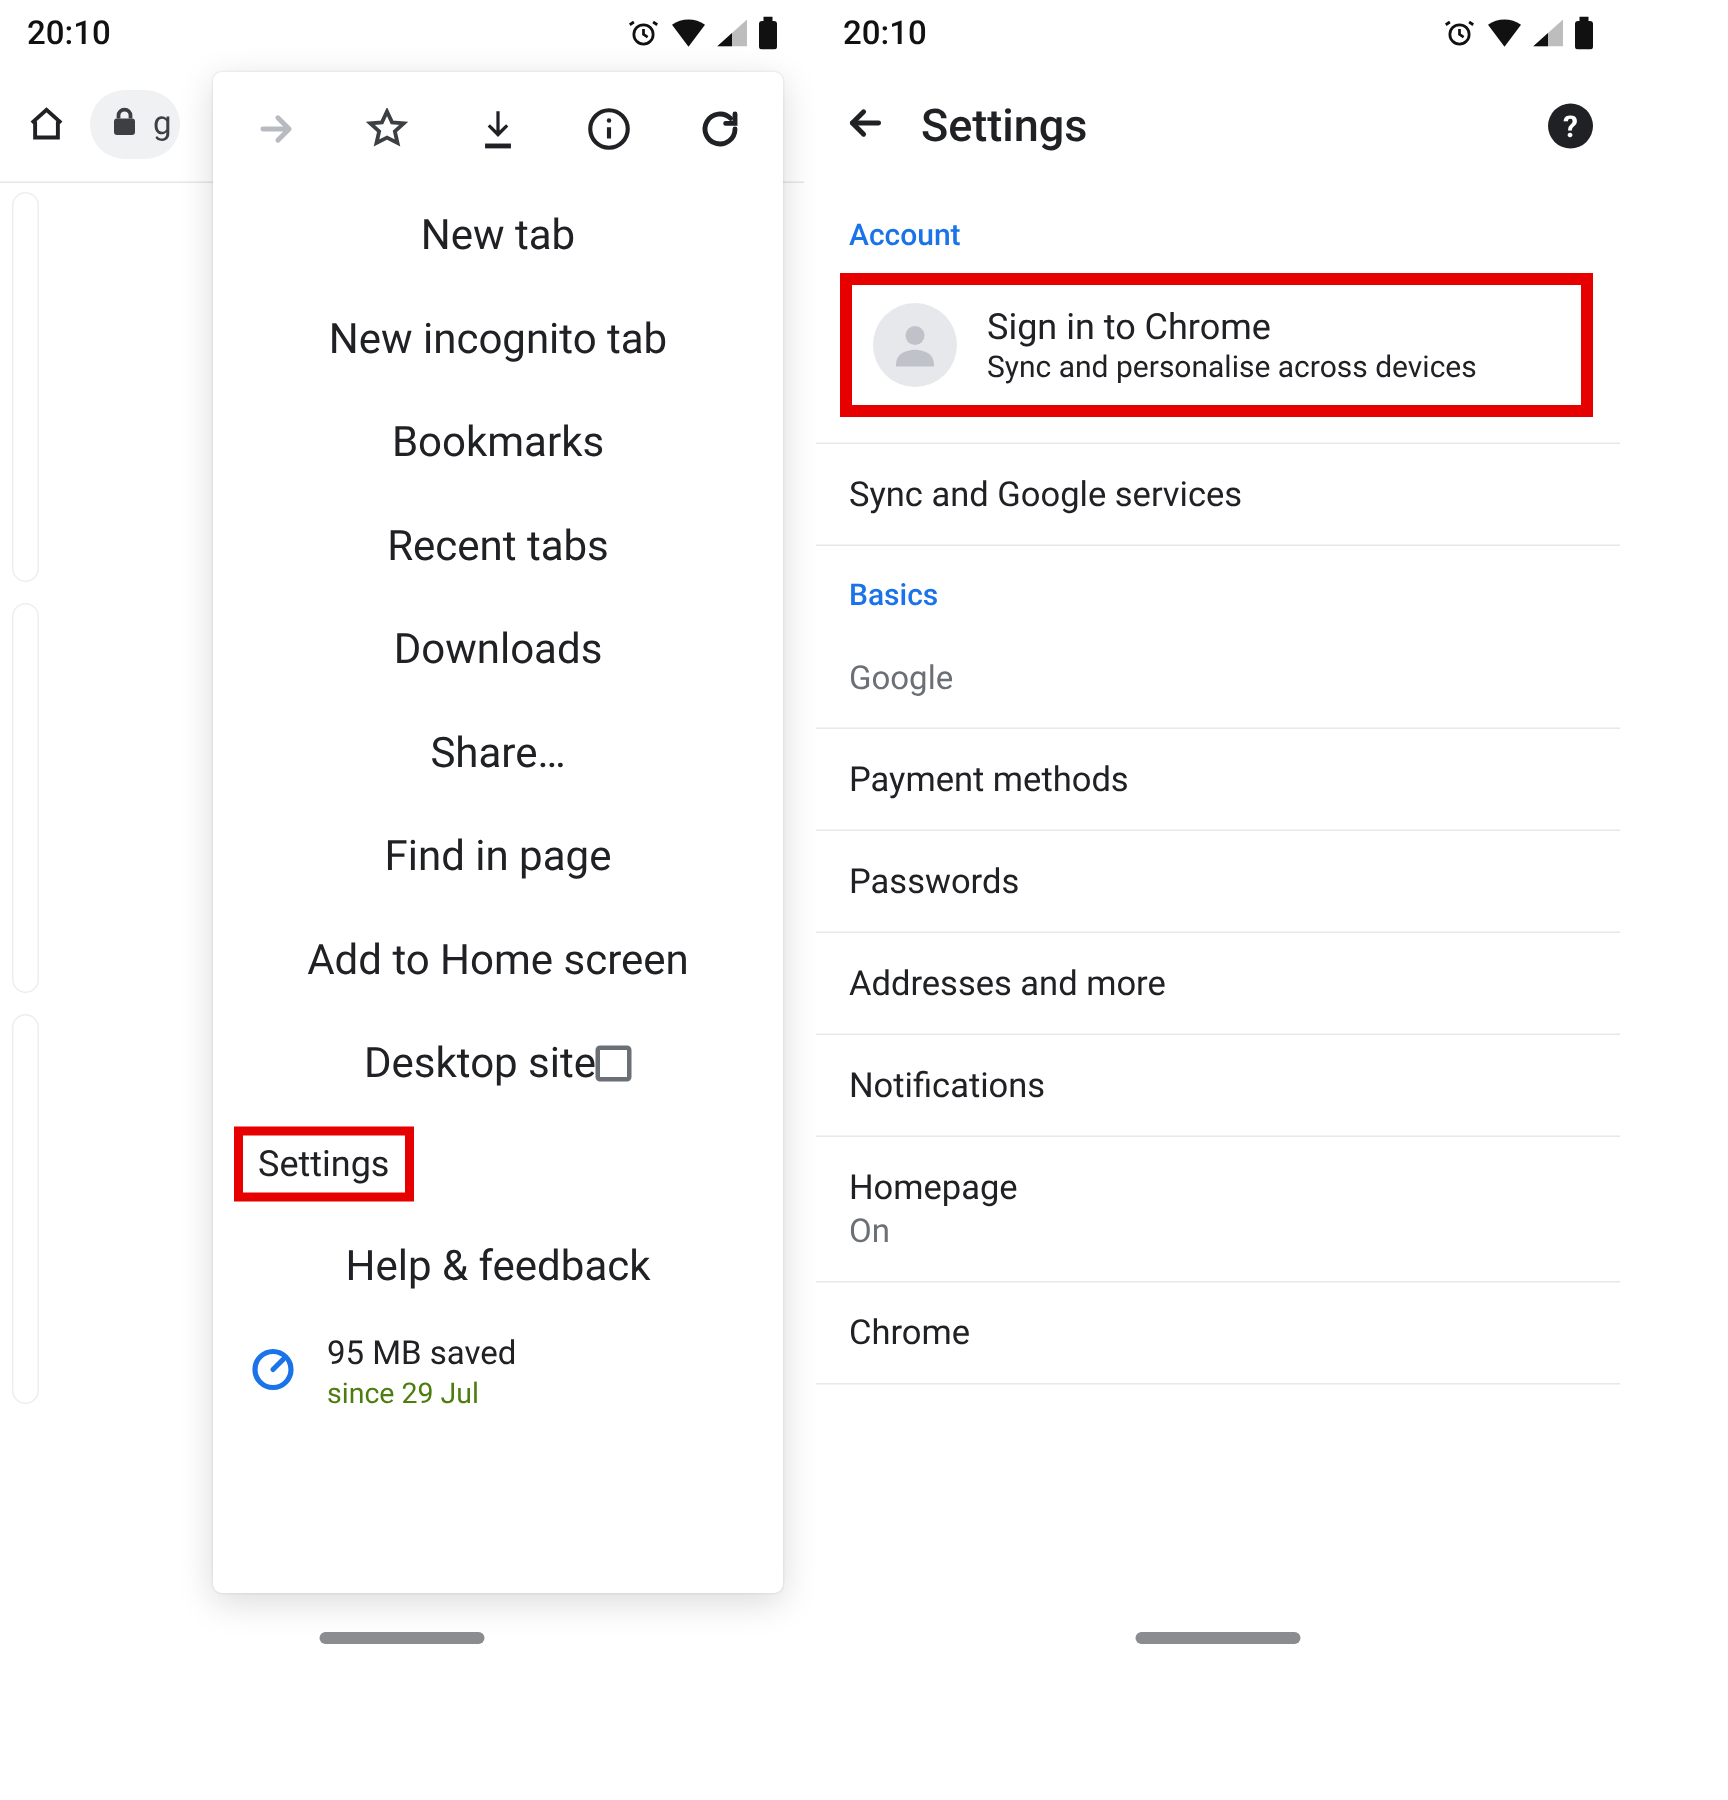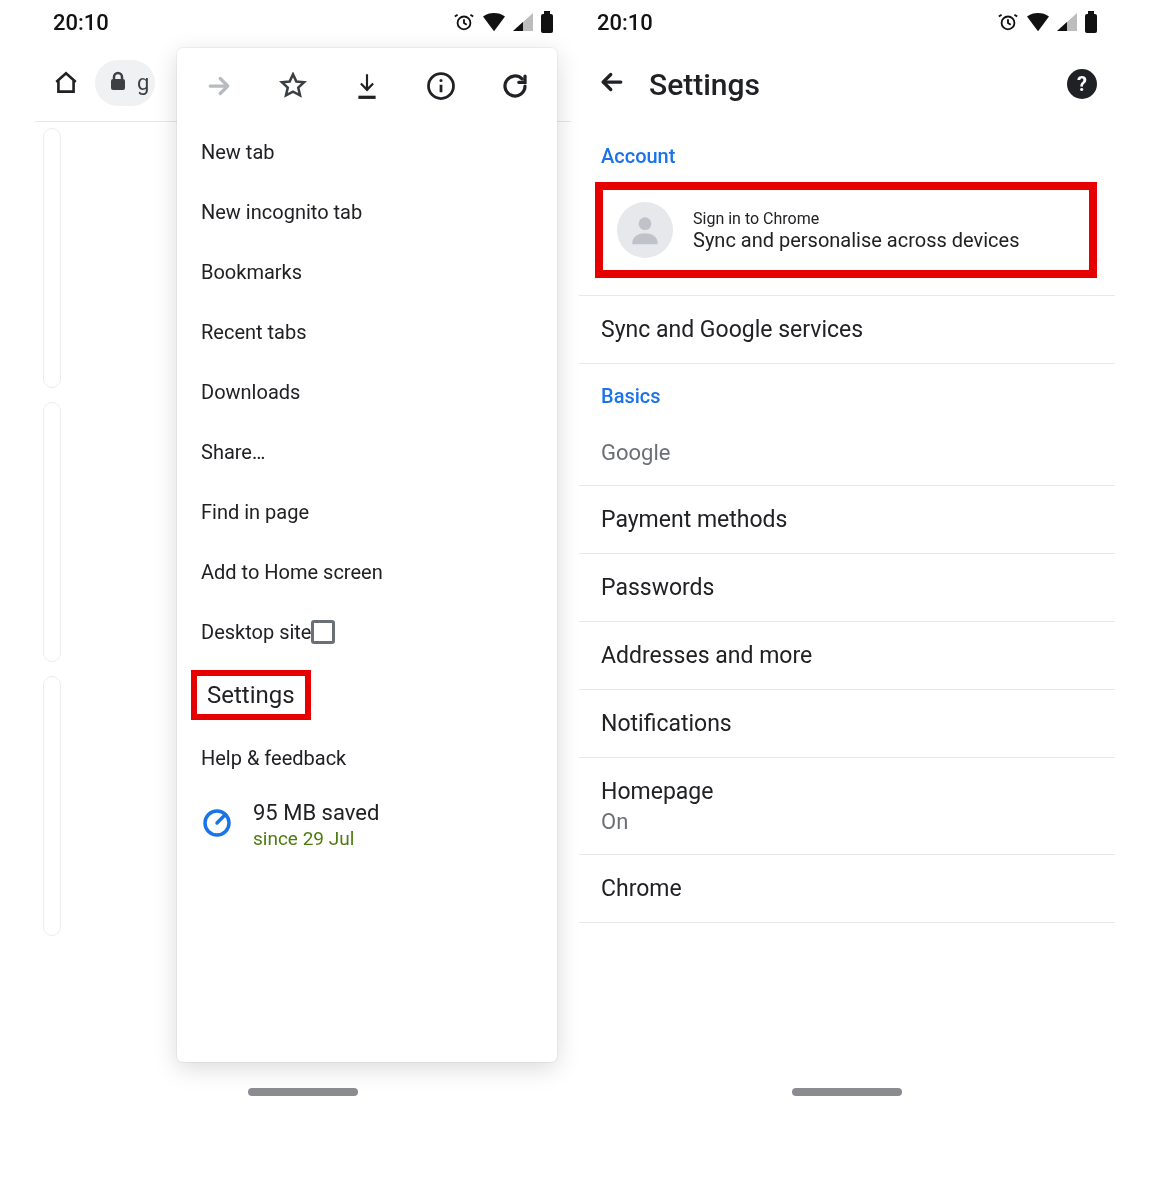--- a/index.html
+++ b/index.html
@@ -9,21 +9,20 @@
     background: #fff;
     width: 1152px;
     height: 1200px;
     overflow: hidden;
     color: #202124;
   }
   .wrap {
     display: flex;
     width: 1152px;
     height: 1200px;
-    padding-left: 35px;
   }
   .phone {
     width: 536px;
     height: 1068px;
     position: relative;
     background: #fff;
   }
   .gap {
     width: 8px;
     background: #fff;
@@ -79,25 +78,25 @@
   .menu-icons {
     display: flex;
     align-items: center;
     justify-content: space-between;
     padding: 10px 24px 10px 24px;
   }
   .menu-icons .mib { width:36px; height:36px; display:flex; align-items:center; justify-content:center; }
   .menu-items { padding: 8px 0 0 0; }
   .mi {
     padding: 18px 24px 18px 24px;
-    font-size: 20px;
+    font-size: 28px;
     color: #202124;
     display:flex;
     align-items:center;
-    justify-content:flex-start;
+    justify-content:center;
   }
   .mi .chk {
     width: 24px; height: 24px;
     border: 3px solid #6b6f76;
     border-radius: 3px;
   }
   .hl-red {
     border: 6px solid #e60000;
     display: inline-block;
     padding: 6px 10px;
@@ -171,21 +170,21 @@
     padding: 12px 14px;
     display:flex;
     align-items:center;
     gap: 20px;
   }
   .avatar {
     width: 56px; height:56px; border-radius:50%;
     background:#e6e8eb;
     display:flex; align-items:center; justify-content:center;
   }
-  .signin-text .title{font-size:16px;}
+  .signin-text .title{font-size:24px;}
   .signin-text .sub{font-size:20px;}
   .section-gap{ height: 18px; border-bottom:1px solid #e6e8eb;}
   .right .nav-pill{bottom:-28px;}
 </style>
 </head>
 <body>
 
 <div class="wrap">
 
   <div class="phone left">

